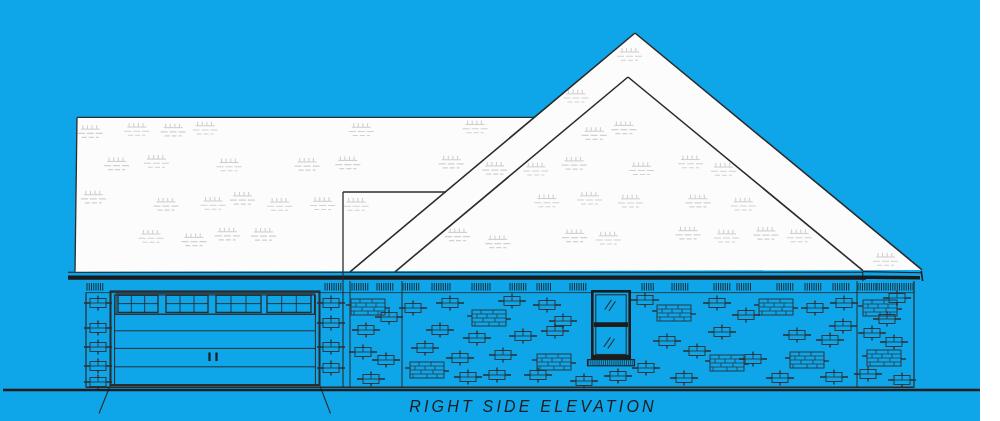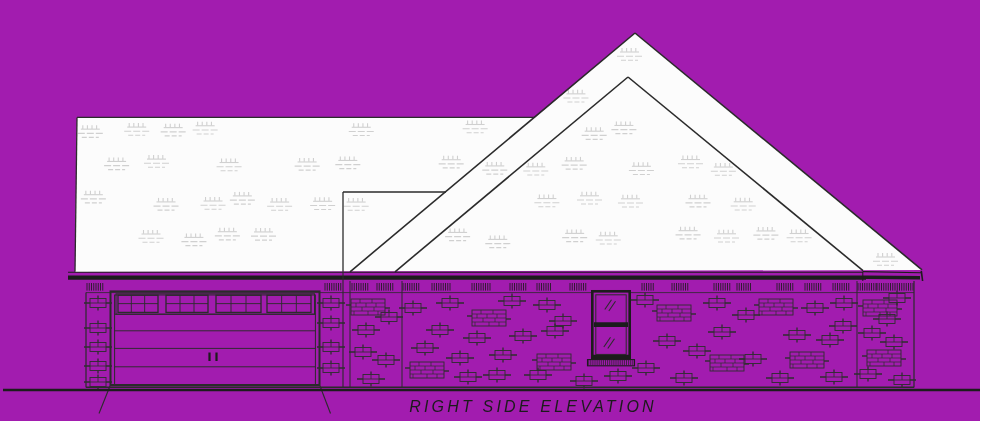--- a/index.html
+++ b/index.html
@@ -1,16 +1,16 @@
 <!DOCTYPE html>
 <html><head>
 <meta charset="utf-8">
 <style>
   html,body{margin:0;padding:0;background:#ffffff;}
-  .sheet{position:relative;width:980px;height:421px;background:#a21caf;overflow:hidden;
+  .sheet{position:relative;width:980px;height:421px;background:#0ea5e9;overflow:hidden;
          font-family:"Liberation Sans",sans-serif;}
   svg{display:block}
   .title-text{font-family:"Liberation Sans",sans-serif;font-style:italic;font-size:16px;
               letter-spacing:3.2px;fill:#1b1b1b;text-anchor:middle;}
 </style>
 </head>
 <body>
 
 <div class="sheet">
   <svg id="elev" width="1000" height="421" viewBox="0 0 1000 421" xmlns="http://www.w3.org/2000/svg">

